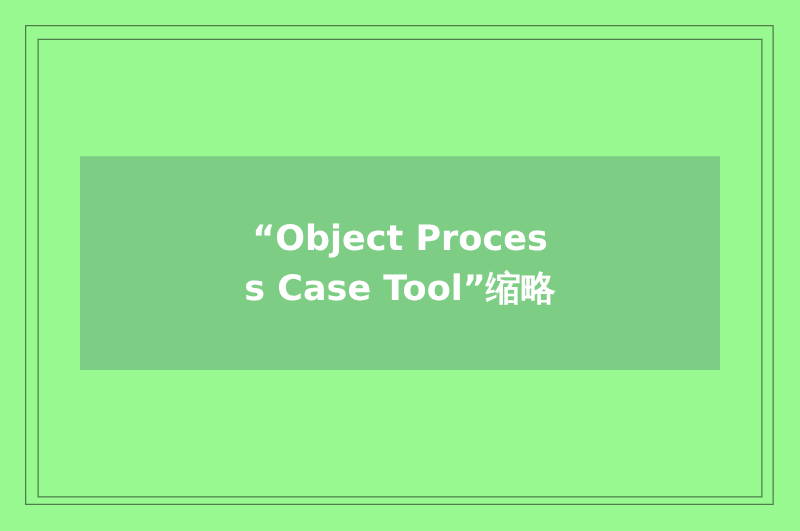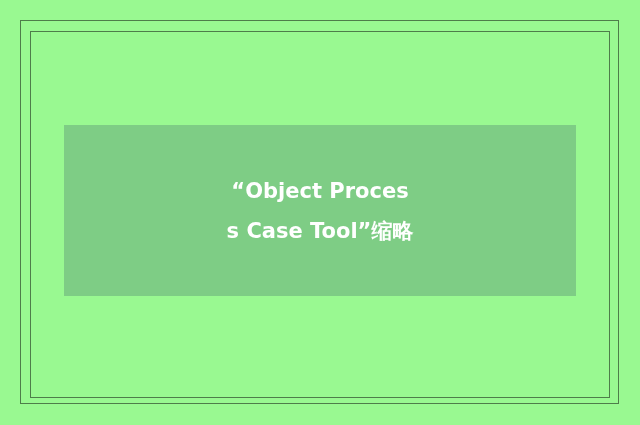--- a/index.html
+++ b/index.html
@@ -54,21 +54,21 @@
     display: flex;
     align-items: center;
     justify-content: center;
     box-sizing: border-box;
   }
 
   .title {
     color: #ffffff;
     font-family: "DejaVu Sans", sans-serif;
     font-weight: bold;
-    font-size: 21px;
+    font-size: 28px;
     line-height: 40px;
     text-align: center;
     letter-spacing: 0px;
     white-space: pre-line;
     max-width: 260px;
     margin: 16px;
     user-select: none;
   }
 </style>
 </head>

